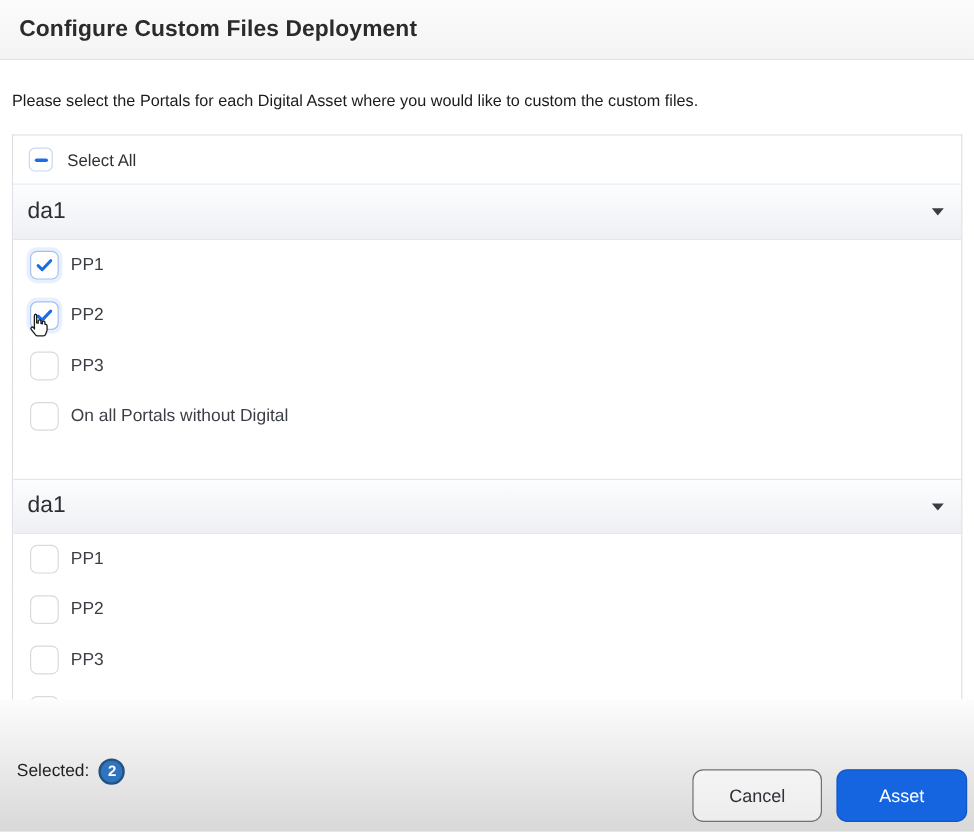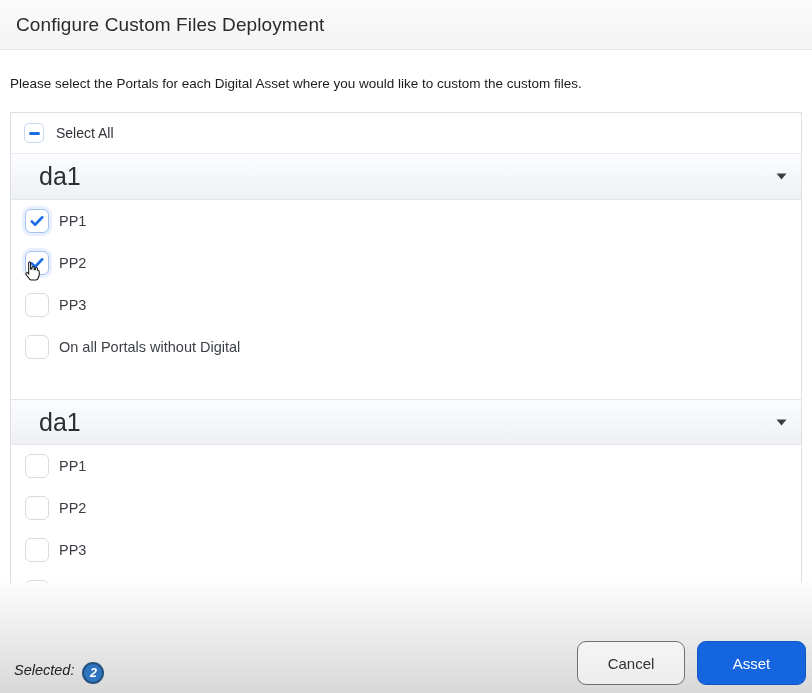--- a/index.html
+++ b/index.html
@@ -13,21 +13,21 @@
   }
   .stage { position:absolute; inset:0; width:812px; height:693px; }
 
   
   .dlg-header {
     position:absolute; left:0; top:0; width:812px; height:50px;
     background:linear-gradient(180deg,#fbfbfb 0%,#f4f4f4 100%);
     border-bottom:1px solid #e3e3e3;
     display:flex; align-items:center; padding-left:16px;
   }
-  .dlg-title { font-size:19px; font-weight:400; color:#2b2b2b; letter-spacing:.1px; }
+  .dlg-title { font-size:19px; font-weight:700; color:#2b2b2b; letter-spacing:.1px; }
 
   
   .dlg-desc {
     position:absolute; left:10px; top:76px; width:790px;
     font-size:13.5px; color:#1b1c1e;
   }
 
   
   .list {
     position:absolute; left:10px; top:112px; width:792px; height:471px;
@@ -41,21 +41,21 @@
   .selectall-label { font-size:14px; color:#2e3237; }
 
   .ghead {
     height:46px; display:flex; align-items:center; justify-content:space-between;
     padding:0 14px 0 12px;
     background:linear-gradient(180deg,#fcfdfe 0%,#eef0f4 100%);
     border-bottom:1px solid #e3e6ea;
     cursor:pointer;
   }
   .ghead + .rows { border-top:none; }
-  .ghead-name { font-size:25px; color:#2b2f34;margin-left:16px; }
+  .ghead-name { font-size:19px; color:#2b2f34; }
   .caret { width:11px; height:7px; display:block; }
 
   .row {
     height:42px; display:flex; align-items:center; gap:10px;
     padding-left:14px; background:#ffffff; position:relative;
   }
   .row-label { font-size:14.5px; color:#3b3f45; }
 
   .spacer { height:31px; background:#ffffff; }
   .ghead2-sep { border-top:1px solid #e3e6ea; }
@@ -86,23 +86,22 @@
     pointer-events:none; z-index:30;
   }
 
   
   .dlg-footer {
     position:absolute; left:0; top:583px; width:812px; height:110px;
     background:linear-gradient(180deg,#fcfcfc 0%,#ececec 45%,#d8d8d9 100%);
     z-index:10;
   }
   .selected-wrap {
-    position:absolute; left:14px; top:662px; display:flex; align-items:flex-start; gap:8px;
+    position:absolute; left:14px; top:632px; display:flex; align-items:center; gap:8px;
     z-index:11;
-    font-style:italic;
   }
   .selected-label { font-size:14.5px; color:#1e1f21; }
   .badge {
     width:22px; height:22px; border-radius:50%;
     background:#2f74c0; border:2px solid #24527f;
     color:#ffffff; font-size:12.5px; font-weight:bold;
     display:flex; align-items:center; justify-content:center;
   }
   .btn {
     position:absolute; top:641px; height:44px; border-radius:9px;

